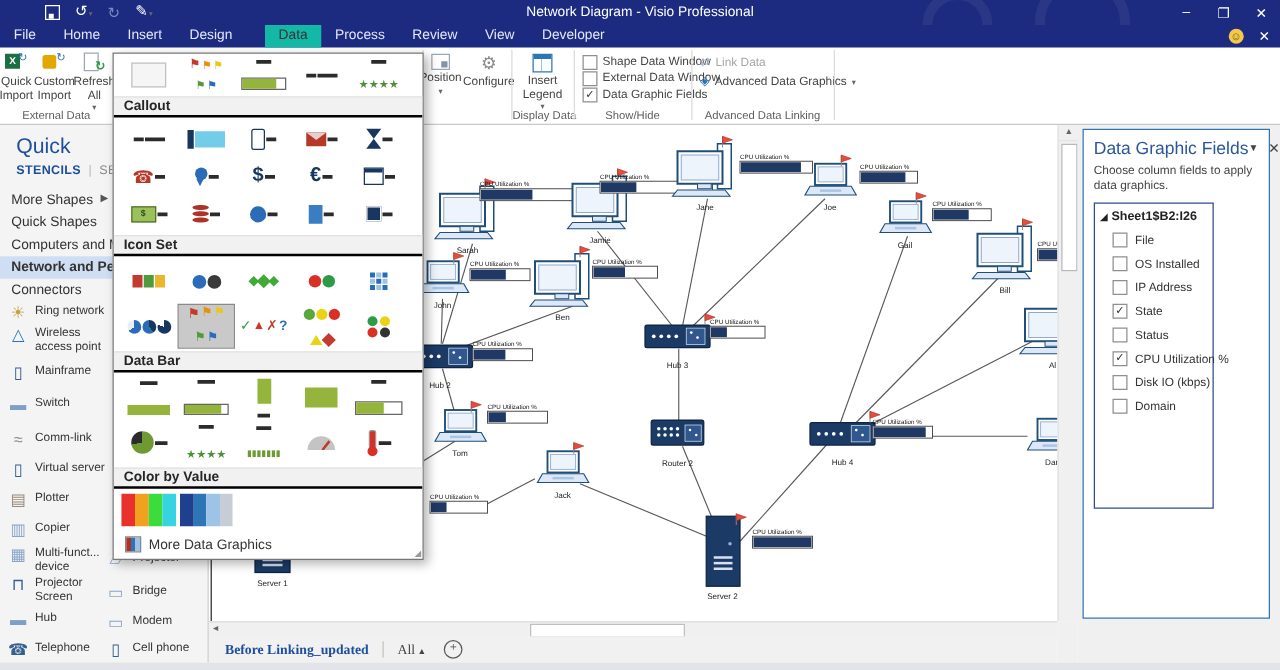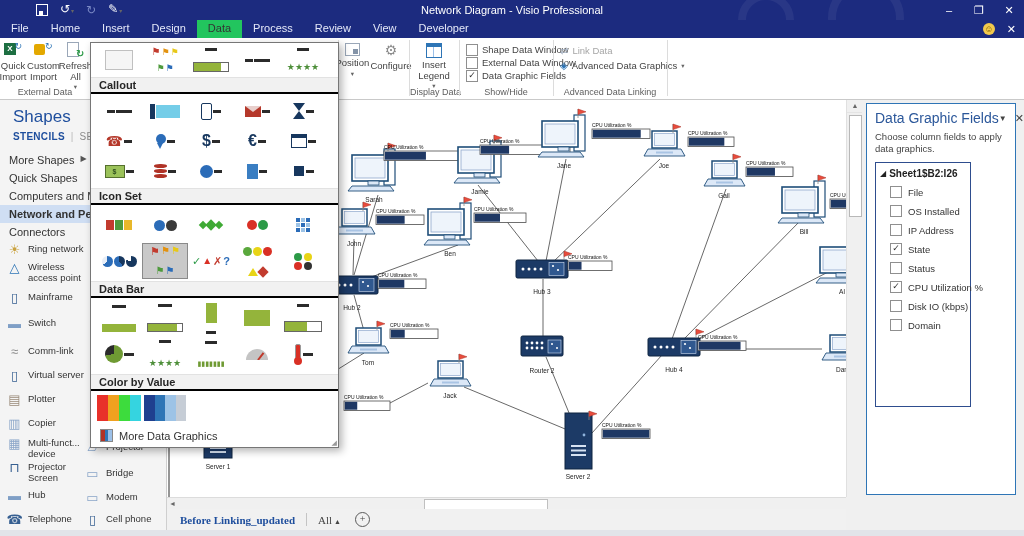--- a/index.html
+++ b/index.html
@@ -15,21 +15,21 @@
   .qat .dda{font-size:6px;margin-left:1px;}
   .qat-save{width:10px;height:10px;border:1.5px solid #fff;position:relative;display:inline-block;}
   .qat-save i{position:absolute;bottom:0;left:2px;width:4px;height:4px;background:#fff;}
   .tb-title{position:absolute;left:0;right:0;text-align:center;font-size:11px;color:#fff;z-index:1;}
   .winbtns{margin-left:auto;display:flex;z-index:2;}
   .winbtns span{width:30px;text-align:center;font-size:11px;cursor:default;}
   
   .tabrow{position:absolute;left:0;top:20px;width:1024px;height:18px;background:#1c2b7f;display:flex;
     align-items:stretch;z-index:60;}
   .tab{color:#e4e8f8;font-size:11px;padding:2px 11px 0 11px;cursor:default;}
-  .tab.active{background:#22c55e;color:#333;}
+  .tab.active{background:#14b8a6;color:#333;margin-left:15px;}
   .tellme{display:flex;align-items:center;color:#aebbe8;font-size:11px;margin-left:12px;gap:5px;}
   .bulb{width:7px;height:7px;border:1.2px solid #aebbe8;border-radius:50%;position:relative;display:inline-block;}
   .bulb:after{content:"";position:absolute;left:2px;top:7px;width:3px;height:2px;background:#aebbe8;}
   .fbk{margin-left:auto;display:flex;align-items:center;gap:12px;margin-right:8px;}
   .smiley{width:12px;height:12px;border-radius:50%;background:#f2c94c;color:#7a5c00;font-size:9px;
     line-height:12px;text-align:center;}
   .fbk .x{color:#fff;font-size:11px;}
   
   .ribbon{position:absolute;left:0;top:38px;width:1024px;height:61px;background:#fff;
     border-bottom:1px solid #c9c9c9;z-index:10;}
@@ -306,21 +306,21 @@
           <span class="dda">▾</span>
         </div>
       </div>
       <div class="gcap">Advanced Data Linking</div>
     </div>
 
     <div class="sep" style="left:667px;"></div>
   </div>
 
   <div class="shapes">
-    <div class="sh-title">Shapes</div>
+    <div class="sh-title">Quick</div>
     <div class="sh-tabs" id="shtabs">
         <span class="sh-tab active">STENCILS</span>
         <span class="sh-tabsep">|</span>
         <span class="sh-tab">SEARCH</span>
       </div>
     <div class="sh-nav" id="shnav">
         <div class="nav-item">
           <span>More Shapes</span>
           <span class="arr">▶</span>
         </div>

